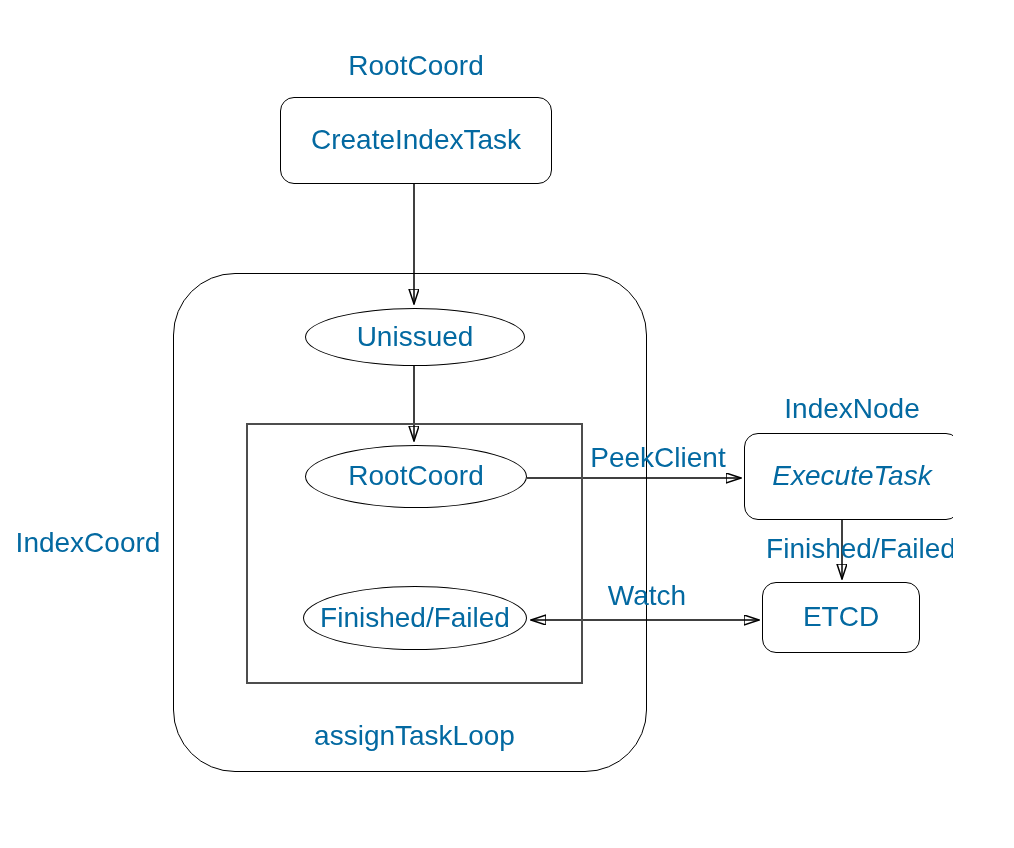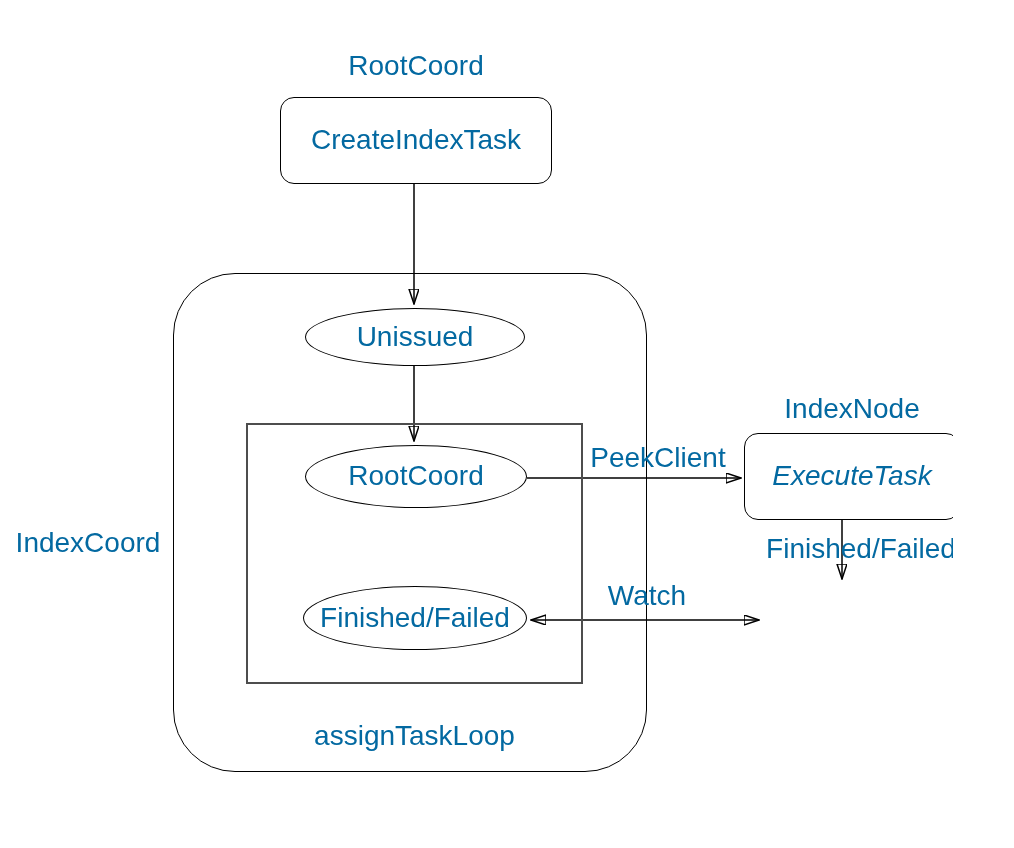--- a/index.html
+++ b/index.html
@@ -112,18 +112,21 @@
   </div>
 
   <div class="node ellipse n-finished">
     <span>Finished/Failed</span>
   </div>
 
   <div class="node box n-execute">
     <span>ExecuteTask</span>
   </div>
 
+  <div class="node box n-etcd">
+    <span>ETCD</span>
+  </div>
 
   <div class="label l-peekclient">PeekClient</div>
   <div class="label l-finfailed">Finished/Failed</div>
   <div class="label l-watch">Watch</div>
 
 </div>
 
 </body></html>

